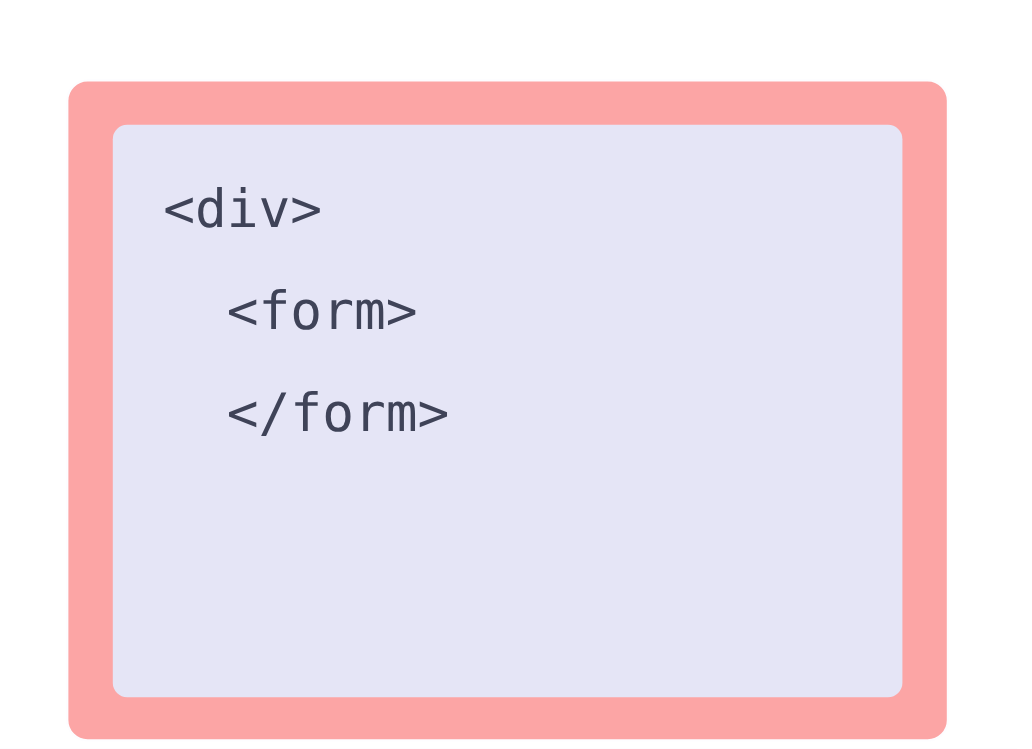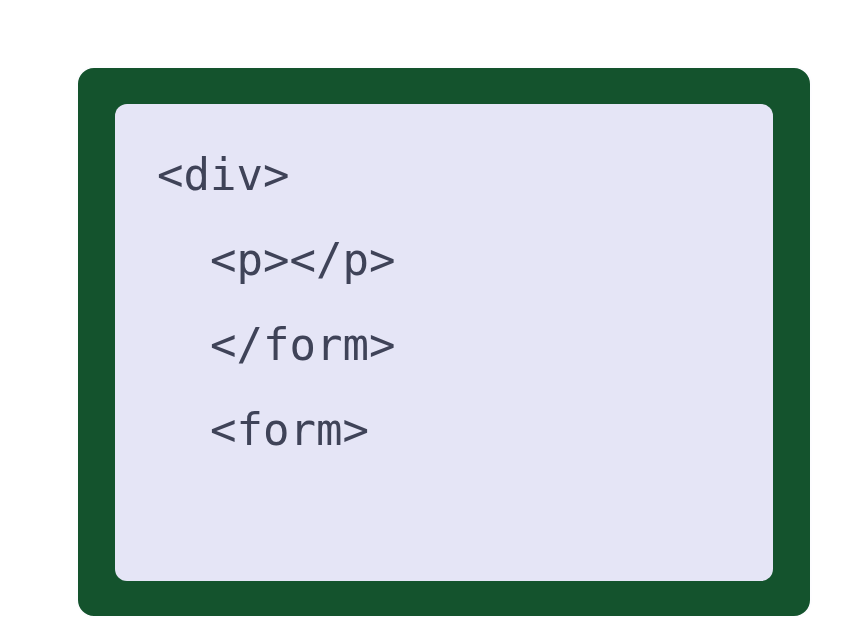--- a/index.html
+++ b/index.html
@@ -11,25 +11,25 @@
   }
   .stage {
     position: relative;
     width: 860px;
     height: 624px;
     background: #ffffff;
     overflow: hidden;
   }
   .code-card {
     position: absolute;
-    left: 76px;
+    left: 55px;
     top: 66px;
     width: 736px;
     height: 552px;
-    background: #14532d;
+    background: #fca5a5;
     border: 2px solid #fdfdff;
     border-radius: 18px;
   }
   .code-panel {
     position: absolute;
     left: 37px;
     top: 36px;
     width: 658px;
     height: 477px;
     background: #e5e5f6;
@@ -50,16 +50,16 @@
     display: block;
     white-space: pre;
   }
 </style>
 </head>
 <body>
 
 <div class="stage">
   <div class="code-card">
     <div class="code-panel">
-      <pre class="code-block"><span class="code-line">&lt;div&gt;</span><span class="code-line">  &lt;p&gt;&lt;/p&gt;</span><span class="code-line">  &lt;/form&gt;</span><span class="code-line">  &lt;form&gt;</span></pre>
+      <pre class="code-block"><span class="code-line">&lt;div&gt;</span><span class="code-line">  &lt;form&gt;</span><span class="code-line">  &lt;/form&gt;</span></pre>
     </div>
   </div>
 </div>
 
 </body></html>

